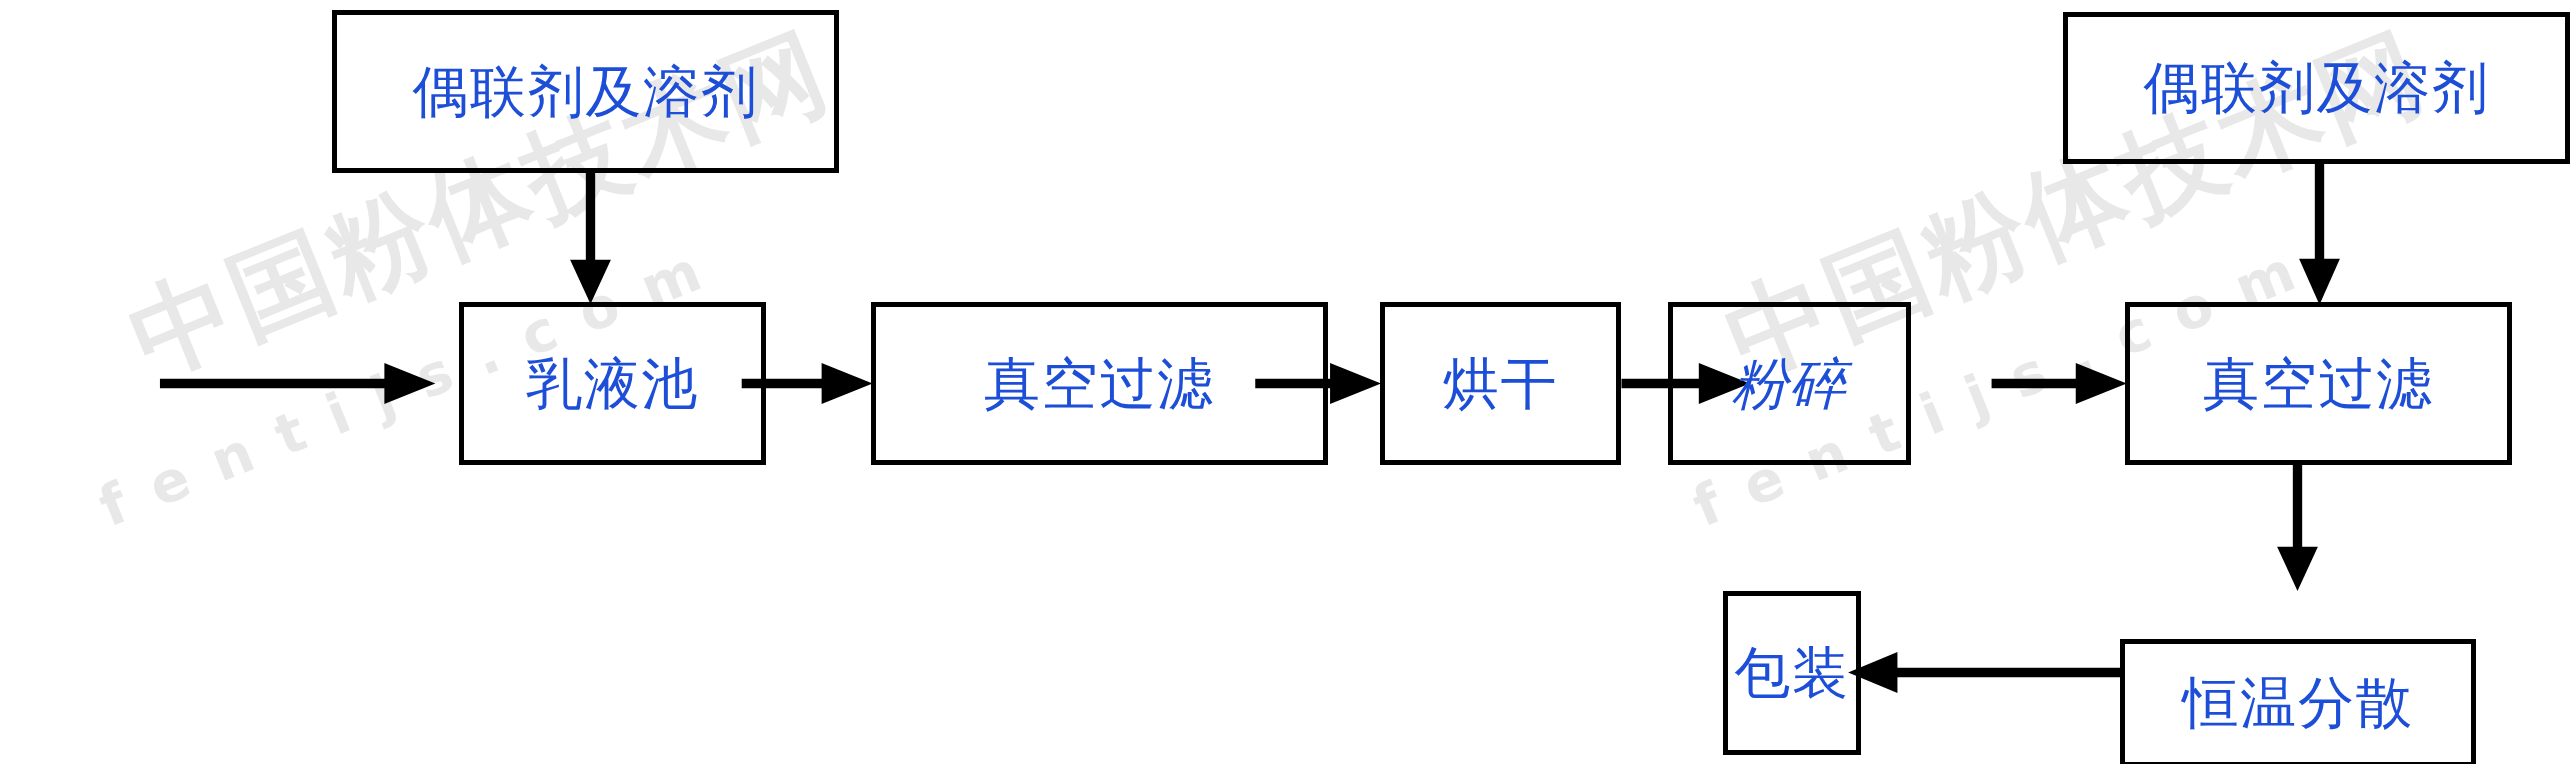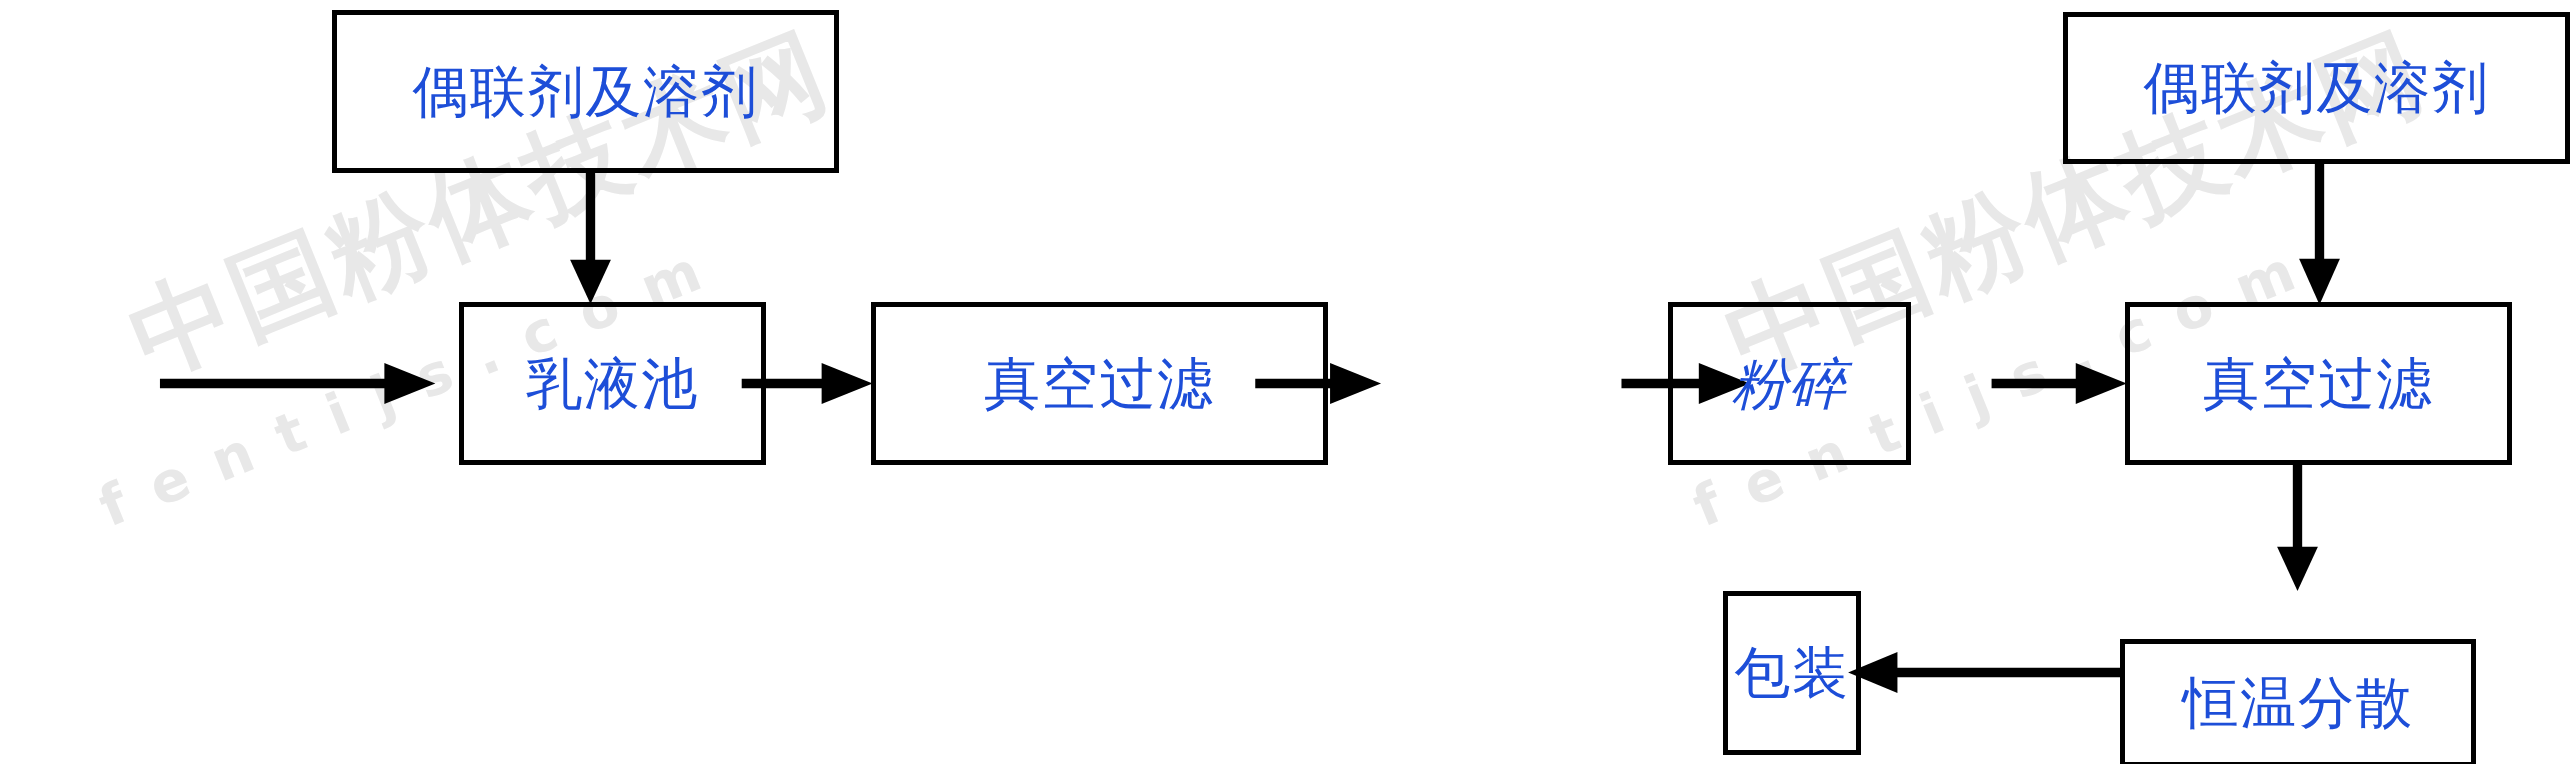--- a/index.html
+++ b/index.html
@@ -144,20 +144,23 @@
 
 
   <div class="node" style="left:435px; top:302px; width:307px; height:163px;margin-left:24px;">
     <span class="label">乳液池</span>
   </div>
 
   <div class="node" style="left:871px; top:302px; width:457px; height:163px;">
     <span class="label">真空过滤</span>
   </div>
 
+  <div class="node" style="left:1380px; top:302px; width:241px; height:163px;">
+    <span class="label">烘干</span>
+  </div>
 
   <div class="node" style="left:1668px; top:302px; width:243px; height:163px;font-style:italic;">
     <span class="label">粉碎</span>
   </div>
 
   <div class="node" style="left:2125px; top:302px; width:387px; height:163px;">
     <span class="label">真空过滤</span>
   </div>
 
   <div class="node" style="left:1723px; top:591px; width:138px; height:164px;">

